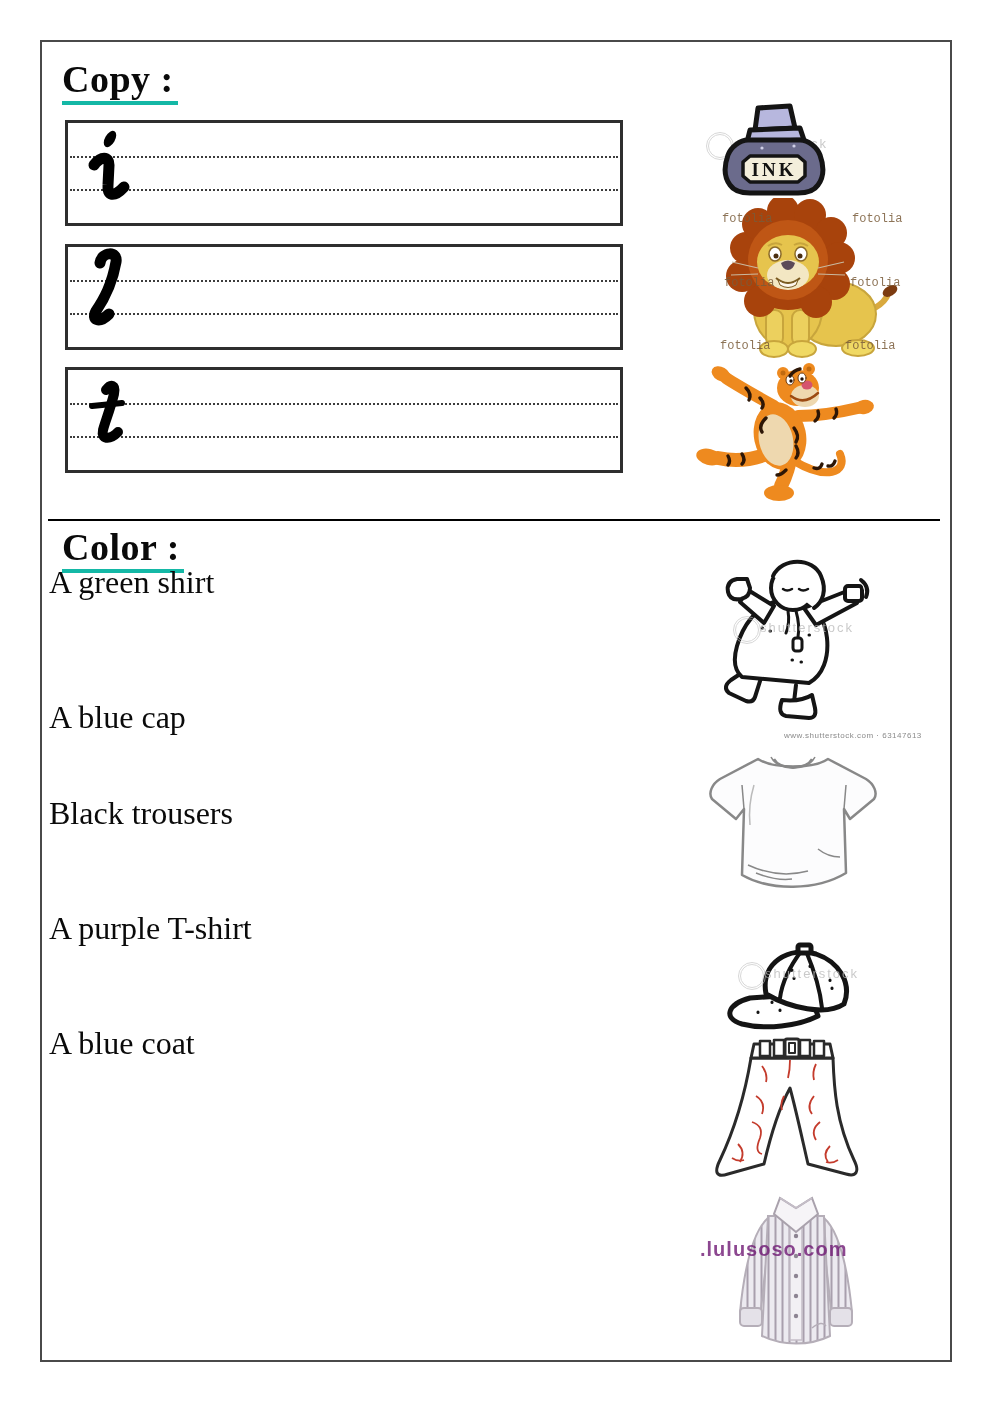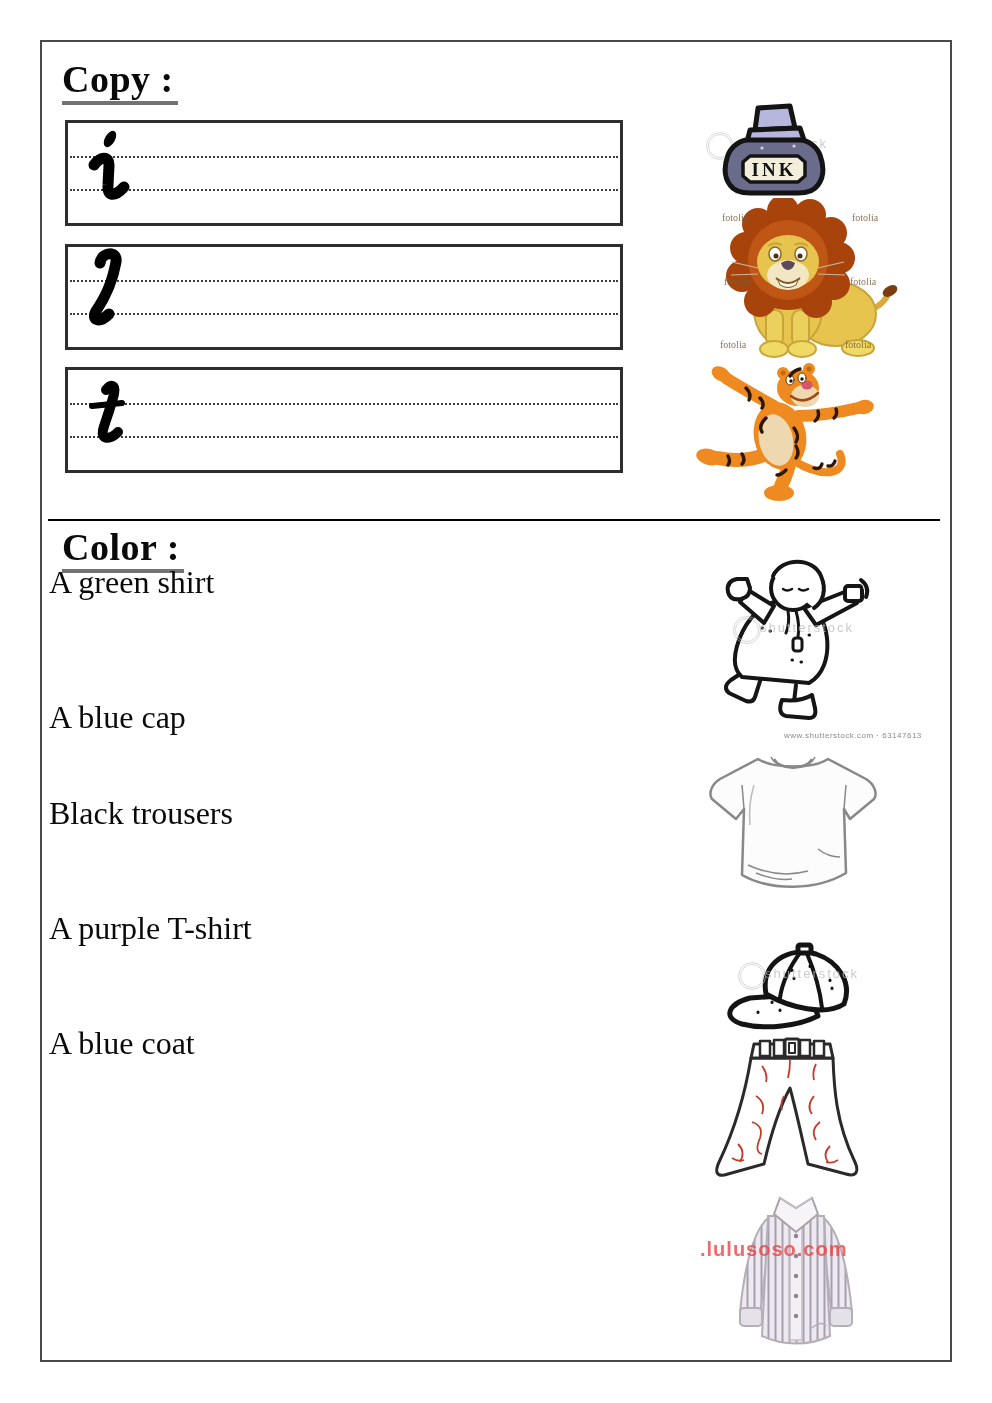--- a/index.html
+++ b/index.html
@@ -1,41 +1,41 @@
 <!DOCTYPE html>
 <html><head>
 <meta charset="utf-8">
 <style>
   html,body{margin:0;padding:0;background:#ffffff;}
   .page{position:relative;width:992px;height:1403px;background:#ffffff;overflow:hidden;
         font-family:"Liberation Serif", serif;color:#0a0a0a;}
   .page-border{position:absolute;left:40px;top:40px;width:908px;height:1318px;
         border:2px solid #4a4a4a;}
   .heading{position:absolute;font-weight:bold;font-size:38px;line-height:1.05;
-        border-bottom:4px solid #737373;padding:0 4px 1px 0;letter-spacing:.5px;}
+        border-bottom:4px solid #14b8a6;padding:0 4px 1px 0;letter-spacing:.5px;}
   .item{position:absolute;left:49px;font-size:32px;line-height:1.1;white-space:nowrap;}
   
   .wbox{position:absolute;left:65px;width:552px;height:100px;border:3px solid #2e2e2e;background:#fff;}
   .wline{position:absolute;left:2px;right:2px;height:0;border-top:2px dotted #3c3c3c;}
   .wline.l1{top:33%;} .wline.l2{top:66%;}
   .letter-svg{position:absolute;left:8px;top:0;height:100%;}
   
   .pic{position:absolute;}
   .pic svg{width:100%;height:100%;display:block;}
   
   .wm-line{position:absolute;font-family:"Liberation Sans",sans-serif;color:#8a8a8a;
         font-size:8px;letter-spacing:.5px;white-space:nowrap;margin-left:40px;}
   .wm-soft{position:absolute;font-family:"Liberation Sans",sans-serif;color:#b9b9b9;
         opacity:.75;font-size:13px;letter-spacing:2px;white-space:nowrap;}
   .wm-circle{position:absolute;width:22px;height:22px;border:3px double #c2c2c2;
         border-radius:50%;opacity:.65;}
-  .wm-fotolia{position:absolute;font-family:Liberation Serif, serif;font-size:10px;
+  .wm-fotolia{position:absolute;font-family:Liberation Mono, monospace;font-size:12px;
         color:#7a5c3a;opacity:.85;white-space:nowrap;}
   .wm-lulu{position:absolute;font-family:"Liberation Sans",sans-serif;font-weight:bold;
-        font-size:20px;color:#ef4444;opacity:.8;letter-spacing:1px;white-space:nowrap;}
+        font-size:20px;color:#701a75;opacity:.8;letter-spacing:1px;white-space:nowrap;}
   .separator{position:absolute;left:48px;top:519px;width:892px;height:2px;background:#000;}
 </style>
 </head>
 <body>
 
 <div class="page">
   <div class="page-border"></div>
 
   <div class="heading" style="left:62px;top:60px;">Copy :</div>
 

